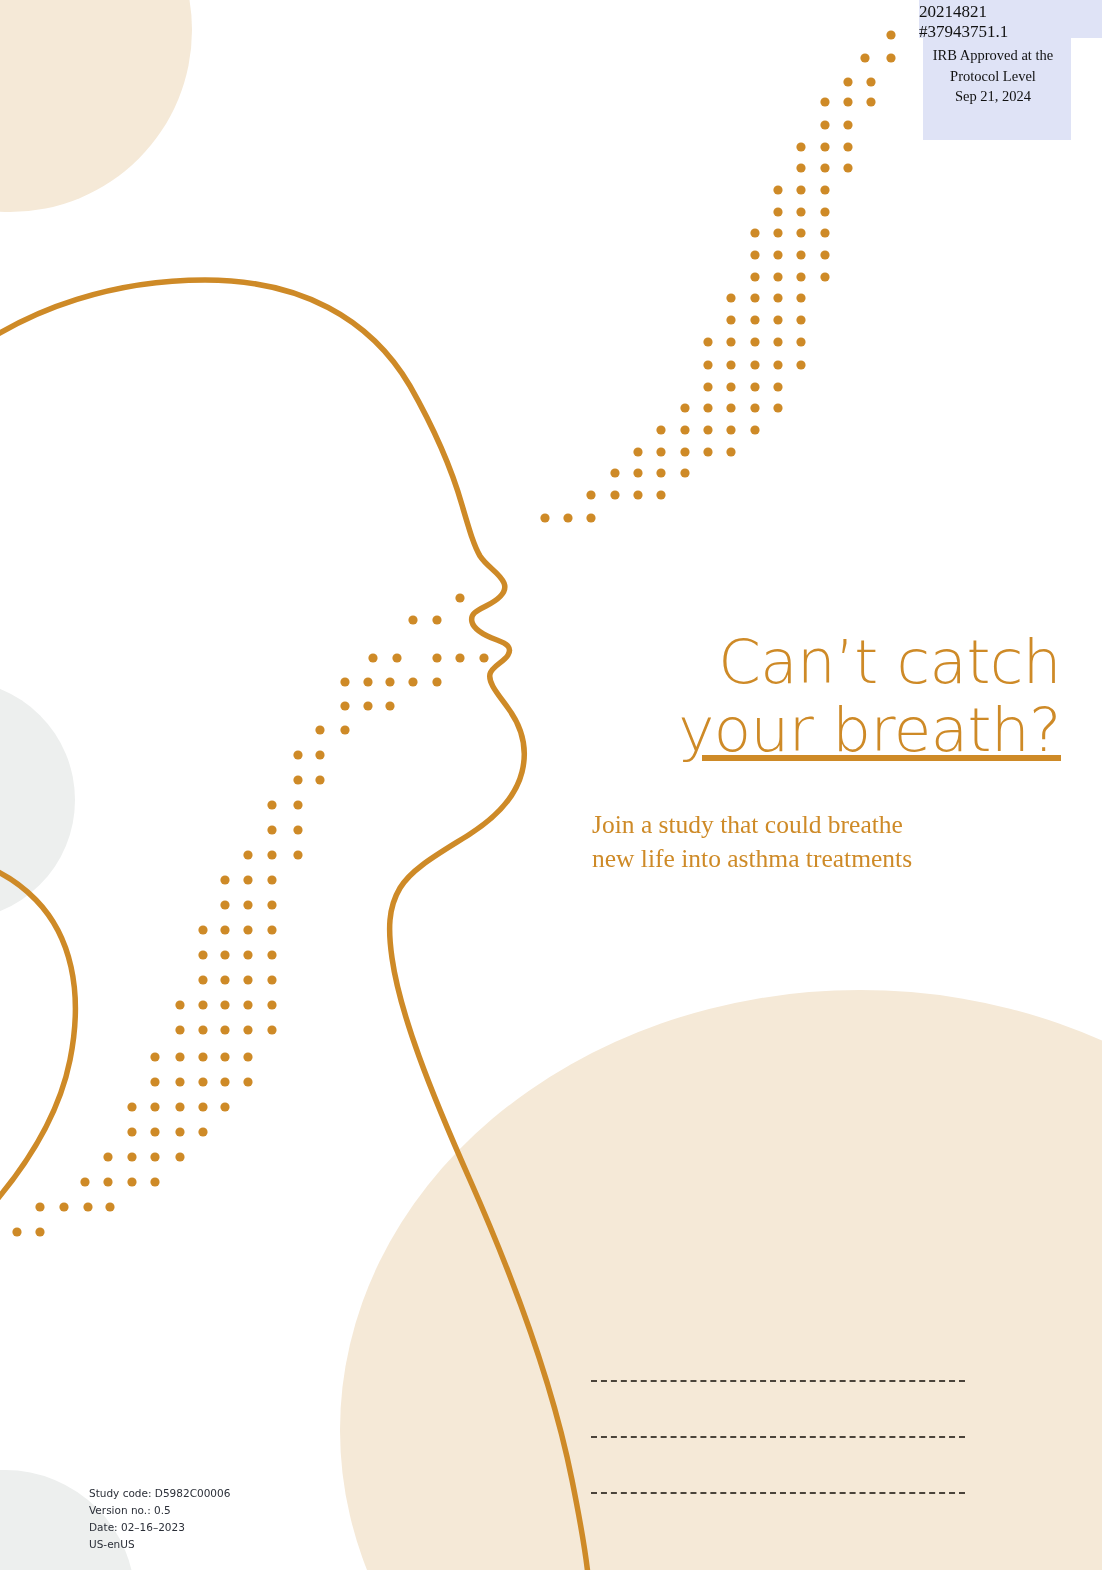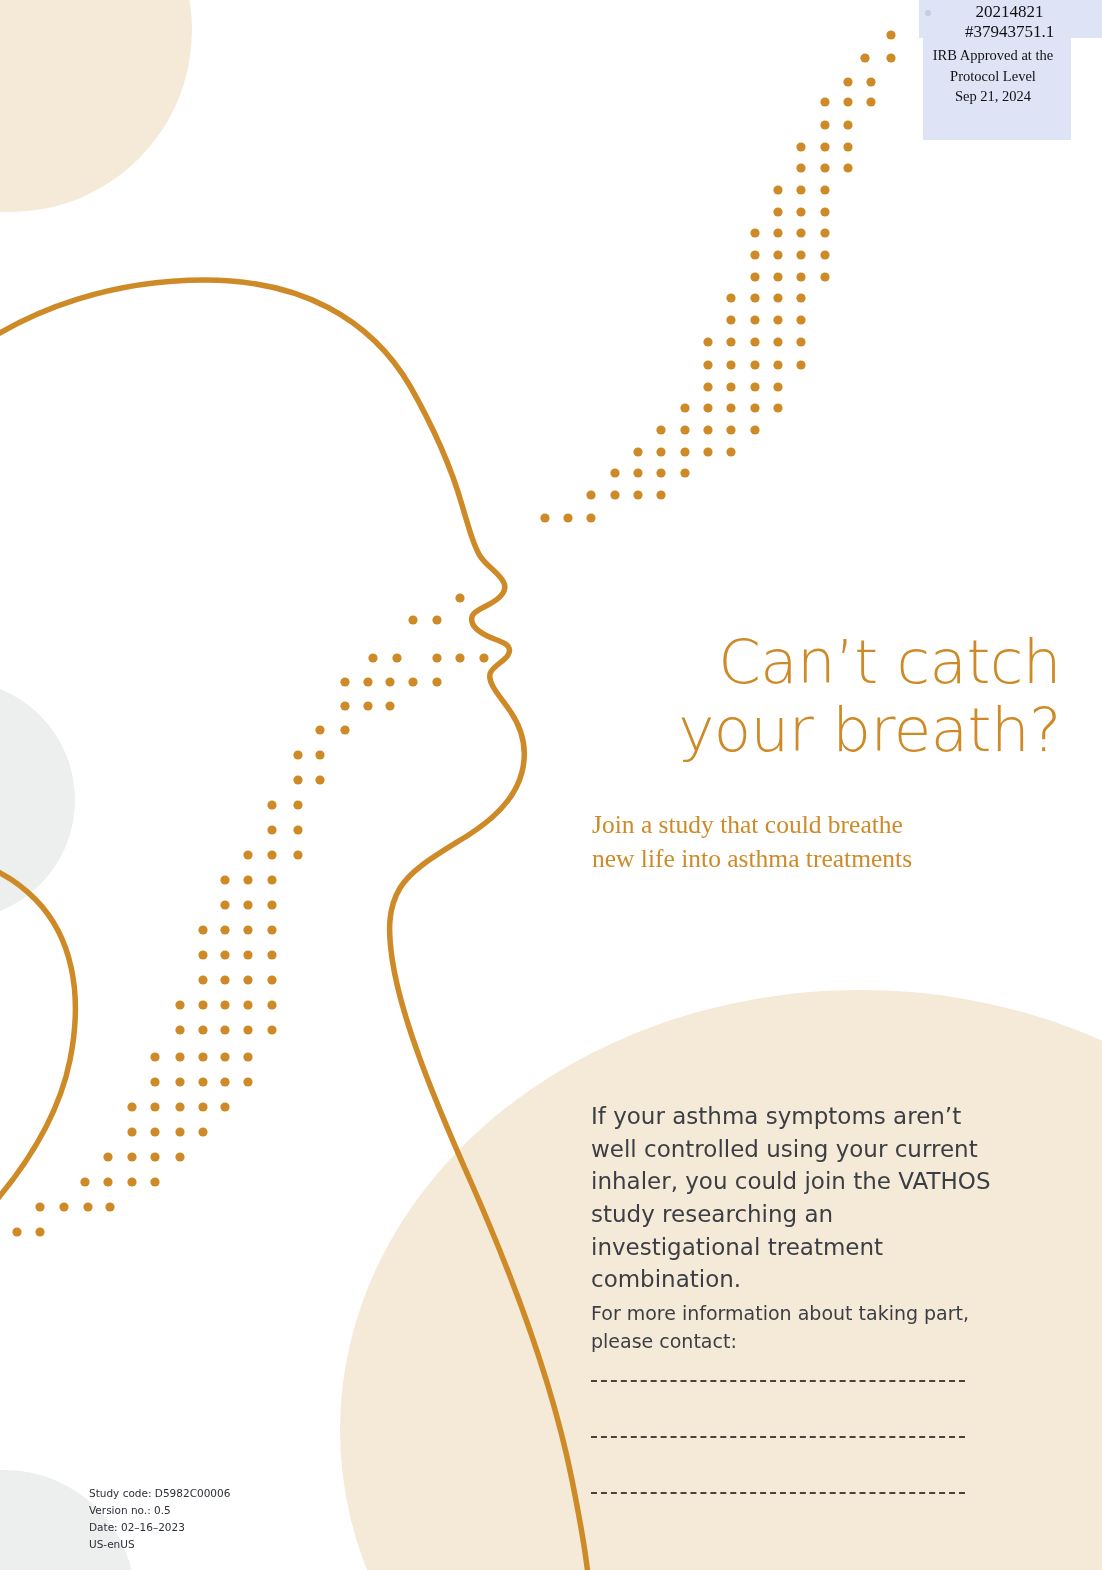--- a/index.html
+++ b/index.html
@@ -79,21 +79,21 @@
     top: 38px;
     width: 148px;
     height: 102px;
     background: #dfe3f6;
   }
   .irb-ids {
     position: absolute;
     left: 0;
     top: 2px;
     width: 181px;
-    text-align: center;
+    text-align: left;
     font-size: 17px;
     line-height: 1.18;
   }
   .irb-text {
     position: absolute;
     left: 4px;
     top: 45px;
     width: 140px;
     text-align: center;
     font-size: 14.5px;
@@ -116,21 +116,21 @@
     top: 628px;
     width: 470px;
     color: #CE8A27;
     font-family: "DejaVu Sans", sans-serif;
     font-weight: 300;
     font-size: 61px;
     line-height: 1.12;
     letter-spacing: -0.5px;
     text-align: right;
   }
-  .headline .l2 { display: block; }
+  .headline .l2 { display: block; text-decoration: underline; }
 
   .subhead {
     position: absolute;
     left: 592px;
     top: 808px;
     width: 420px;
     color: #CE8A27;
     font-family: Liberation Serif, serif;
     font-weight: 400;
     font-size: 25.5px;
@@ -423,26 +423,21 @@
   <div class="headline">
     <span class="l1">Can’t catch</span>
     <span class="l2">your breath?</span>
   </div>
 
   <div class="subhead">
     <div>Join a study that could breathe</div>
     <div>new life into asthma treatments</div>
   </div>
 
-  <div class="body-copy">If your asthma symptoms aren’t well controlled using your current inhaler, you could join the VATHOS study researching an investigational treatment combination.</div>
-
-  <div class="contact-lead">
-    <div>For more information about taking part,</div>
-    <div>please contact:</div>
-  </div>
+
 
   <div class="contact-lines">
     <div class="contact-line"></div>
     <div class="contact-line"></div>
     <div class="contact-line"></div>
   </div>
 
   <div class="footer">
     <div>Study code: D5982C00006</div>
     <div>Version no.: 0.5</div>

